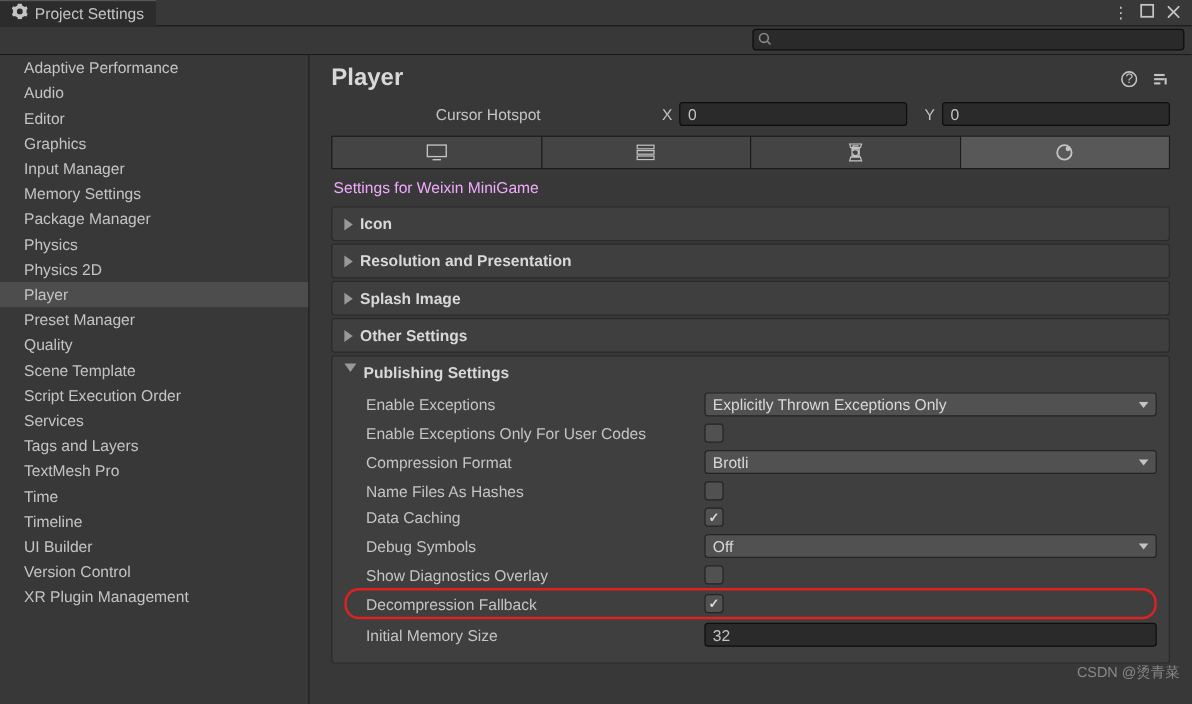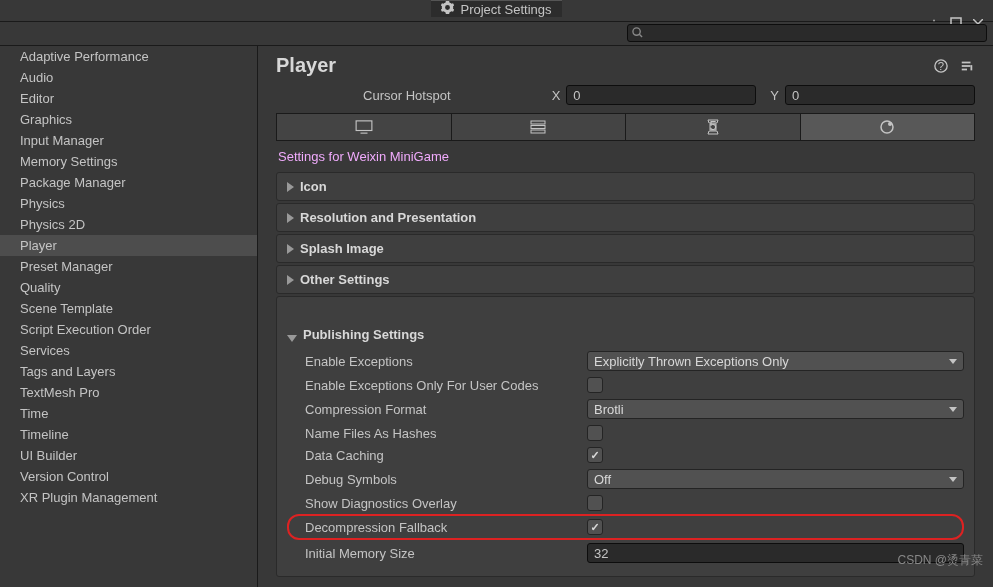--- a/index.html
+++ b/index.html
@@ -1,17 +1,17 @@
 <!DOCTYPE html>
 <html><head>
 <meta charset="utf-8">
 <style>
 * { margin: 0; padding: 0; box-sizing: border-box; font-family: Arial, sans-serif; font-size: 13px; }
 body { background: #383838; color: #c4c4c4; width: 993px; height: 587px; overflow: hidden; }
-.window-header { height: 22px; background: #383838; border-bottom: 1px solid #1a1a1a; display: flex; align-items: center; flex-direction: column; }
+.window-header { height: 22px; background: #383838; border-bottom: 1px solid #1a1a1a; display: flex; align-items: center; }
 .tab { background: #2c2c2c; height: 22px; padding: 0 10px; display: flex; align-items: center; gap: 6px; border-top: 1px solid #555; }
 .tab svg { width: 13px; height: 13px; }
 .window-controls { margin-left: auto; display: flex; gap: 8px; padding-right: 8px; }
 .window-controls span { width: 14px; text-align: center; cursor: pointer; }
 .search-row { height: 24px; display: flex; justify-content: flex-end; padding: 2px 6px; border-bottom: 1px solid #1a1a1a; }
 .search-box { width: 360px; height: 18px; background: #2a2a2a; border: 1px solid #0d0d0d; border-radius: 3px; display: flex; align-items: center; padding: 0 4px; }
 .search-box input { background: transparent; border: none; outline: none; color: #c4c4c4; width: 100%; font-size: 12px; }
 .main { display: flex; height: calc(100% - 46px); }
 .sidebar { width: 258px; background: #383838; border-right: 1px solid #1a1a1a; overflow-y: auto; }
 .sidebar-item { padding: 3px 20px; cursor: pointer; color: #c4c4c4; }
@@ -27,21 +27,21 @@
 .num-input { flex: 1; height: 20px; background: #2a2a2a; border: 1px solid #0d0d0d; border-radius: 3px; color: #c4c4c4; padding: 0 6px; outline: none; }
 .platform-tabs { display: flex; margin: 0 18px; border: 1px solid #1a1a1a; background: #444; }
 .ptab { flex: 1; height: 26px; display: flex; align-items: center; justify-content: center; border-right: 1px solid #1a1a1a; cursor: pointer; }
 .ptab:last-child { border-right: none; }
 .ptab.active { background: #585858; }
 .section-label { padding: 8px 20px 6px; color: #f0abfc; }
 .foldout { margin: 2px 18px; background: #3f3f3f; border: 1px solid #2a2a2a; border-radius: 3px; padding: 6px 10px; display: flex; align-items: center; gap: 6px; cursor: pointer; }
 .foldout .arrow { width: 0; height: 0; border-top: 5px solid transparent; border-bottom: 5px solid transparent; border-left: 7px solid #999; }
 .foldout-title { font-weight: 600; color: #d8d8d8; }
 .pub-settings { margin: 2px 18px; background: #3f3f3f; border: 1px solid #2a2a2a; border-radius: 3px; padding: 6px 10px 10px; }
-.pub-header { display: flex; align-items: flex-end; gap: 6px; cursor: pointer; margin-bottom: 6px; margin-top: 24px; }
+.pub-header { display: flex; align-items: flex-start; gap: 6px; cursor: pointer; margin-bottom: 6px; }
 .prop-row { display: flex; align-items: center; padding: 3px 0 3px 18px; }
 .prop-label { width: 282px; color: #c4c4c4; }
 .highlight-row { border: 2px solid #dd2222; border-radius: 12px; padding: 3px 0 3px 16px; margin-left: 0; }
 .dropdown { flex: 1; height: 20px; background: #515151; border: 1px solid #242424; border-radius: 3px; color: #d8d8d8; padding: 0 6px; display: flex; align-items: center; justify-content: space-between; cursor: pointer; }
 .dropdown .dd-arrow { width: 0; height: 0; border-left: 4px solid transparent; border-right: 4px solid transparent; border-top: 5px solid #c4c4c4; }
 .checkbox { width: 16px; height: 16px; background: #515151; border: 1px solid #242424; border-radius: 3px; cursor: pointer; display: flex; align-items: center; justify-content: center; }
 .checkbox.checked::after { content: "✓"; color: #d8d8d8; font-size: 11px; font-weight: bold; }
 .text-input { flex: 1; height: 20px; background: #2a2a2a; border: 1px solid #0d0d0d; border-radius: 3px; color: #c4c4c4; padding: 0 6px; outline: none; }
 .watermark { position: absolute; bottom: 18px; right: 10px; color: #888; font-size: 12px; }
 svg { fill: #c4c4c4; }

